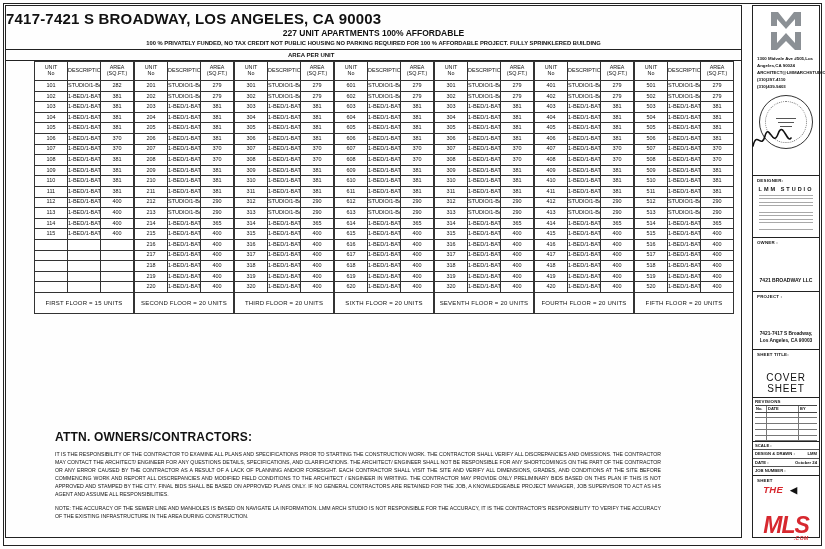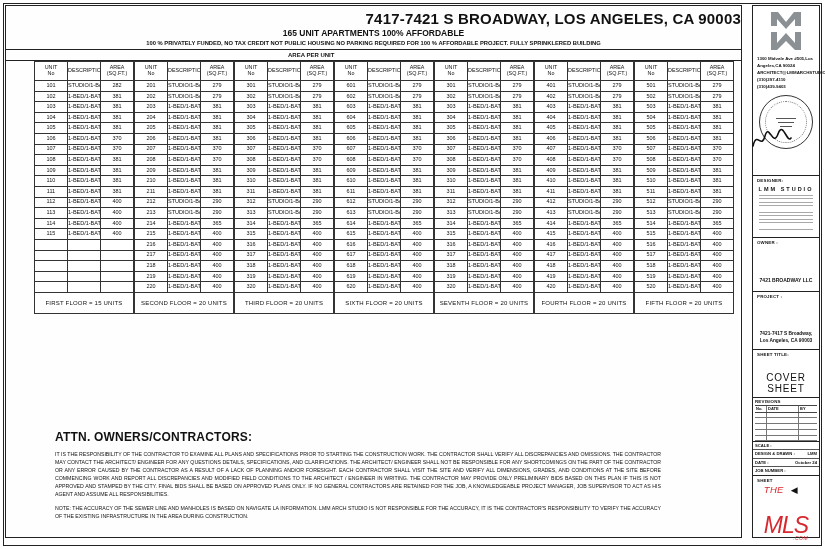--- a/index.html
+++ b/index.html
@@ -3,21 +3,21 @@
 <meta charset="utf-8">
 <style>
   * { box-sizing: border-box; margin: 0; padding: 0; }
   html,body { width: 825px; height: 549px; }
   body { background:#fff; font-family:"Liberation Sans", sans-serif; color:#111; position:relative; overflow:hidden; }
   .frame { position:absolute; inset:3px; border:1px solid #222; background:#fefefe; }
   .main  { position:absolute; left:5px; top:5px; width:737px; height:533px; border:1px solid #222; }
   .sidebar { position:absolute; right:5px; top:5px; width:68px; height:533px; border:1px solid #222; display:flex; flex-direction:column; background:#fff; }
 
   
-  .title { margin-top:4px; text-align:right; font-size:15px; font-weight:bold; letter-spacing:.2px; }
+  .title { margin-top:4px; text-align:left; font-size:15px; font-weight:bold; letter-spacing:.2px; }
   .subtitle { text-align:center; font-size:8.5px; font-weight:bold; margin-top:1px; }
   .hdr-note { text-align:center; font-size:5.8px; font-weight:bold; margin-top:2px; padding-bottom:3px; }
   .band { border-top:1px solid #222; border-bottom:1px solid #222; height:12px; line-height:11px; font-size:6px; font-weight:bold; padding-left:282px; }
 
   
   .units { position:absolute; left:28px; top:55px; display:flex; }
   table.grp { border-collapse:collapse; border:1.5px solid #111; table-layout:fixed; width:100px; background:#fff; }
   .grp th, .grp td { border:1px solid #333; font-size:5.5px; padding:0; text-align:center; line-height:1.05; overflow:hidden; white-space:nowrap; height:10.6px; font-weight:normal; }
   .grp thead th { height:19px; font-size:5.4px; }
   .grp td.c1 { width:24px; } .grp td.c2 { width:52px; } .grp td.c3 { width:24px; }
@@ -55,34 +55,34 @@
   .revrow { display:flex; border-bottom:1px solid #777; height:5.8px; }
   .revrow.h { height:6.5px; border-bottom:1px solid #444; }
   .revcell { font-size:4px; font-weight:bold; line-height:6px; border-right:1px solid #777; padding-left:1px; }
   .rc1 { width:12px; } .rc2 { width:32px; } .rc3 { flex:1; border-right:none; }
 
   .s-info { height:34px; padding:0; }
   .inforow { display:flex; justify-content:space-between; border-bottom:1px solid #555; height:8.3px; font-size:4.2px; font-weight:bold; line-height:8px; padding:0 2px; }
   .inforow:last-child { border-bottom:none; }
 
   .s-sheet { flex:1; border-bottom:none; }
-  .mls { position:absolute; left:50%; top:56%; transform:translate(-50%,-50%); font-style:italic; font-weight:400; white-space:nowrap; }
+  .mls { position:absolute; left:50%; top:56%; transform:translate(-50%,-50%); font-style:italic; font-weight:700; white-space:nowrap; }
   .mls .the { font-size:9.5px; letter-spacing:.3px; }
   .mls .tri { font-style:normal; font-size:9px; margin-left:7px; color:#111; }
   .mls .big { display:block; font-size:23px; line-height:.78; letter-spacing:-1px;margin-top:20px; }
   .mls .com { display:block; text-align:right; font-size:5px; letter-spacing:.5px; }
 </style>
 </head>
 <body>
 
 <div class="frame"></div>
 
 <div class="main">
   <div class="title">7417-7421 S BROADWAY, LOS ANGELES, CA 90003</div>
-  <div class="subtitle">165 UNIT APARTMENTS  100% AFFORDABLE</div>
+  <div class="subtitle">227 UNIT APARTMENTS  100% AFFORDABLE</div>
   <div class="hdr-note">100 % PRIVATELY FUNDED, NO TAX CREDIT NOT PUBLIC HOUSING NO PARKING REQUIRED FOR 100 % AFFORDABLE PROJECT. FULLY SPRINKLERED BUILDING</div>
   <div class="band">AREA PER UNIT</div>
 
   <div class="units">
       <table class="grp">
         <thead>
           <tr>
     <th class="c1">UNIT<br>No</th>
     <th class="c2">DESCRIPTION</th>
     <th class="c3">AREA<br>(SQ.FT.)</th>

